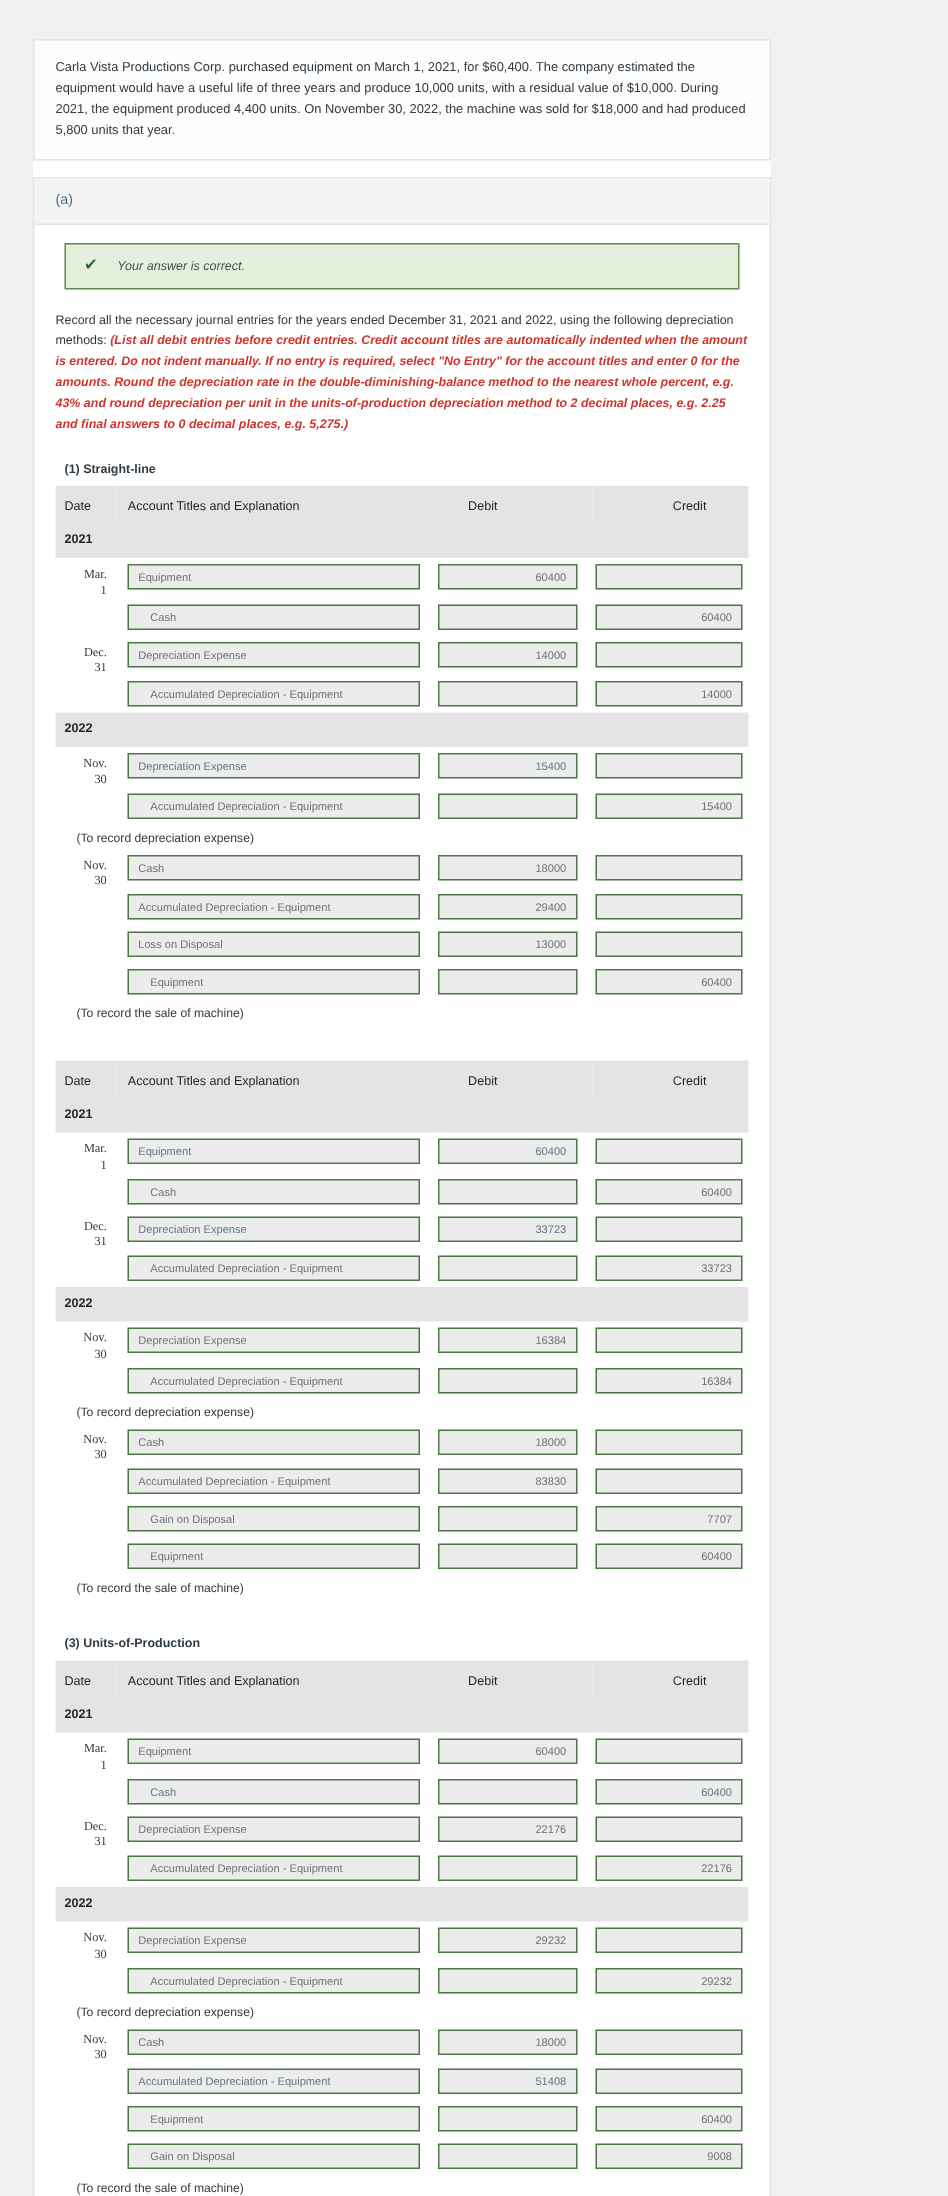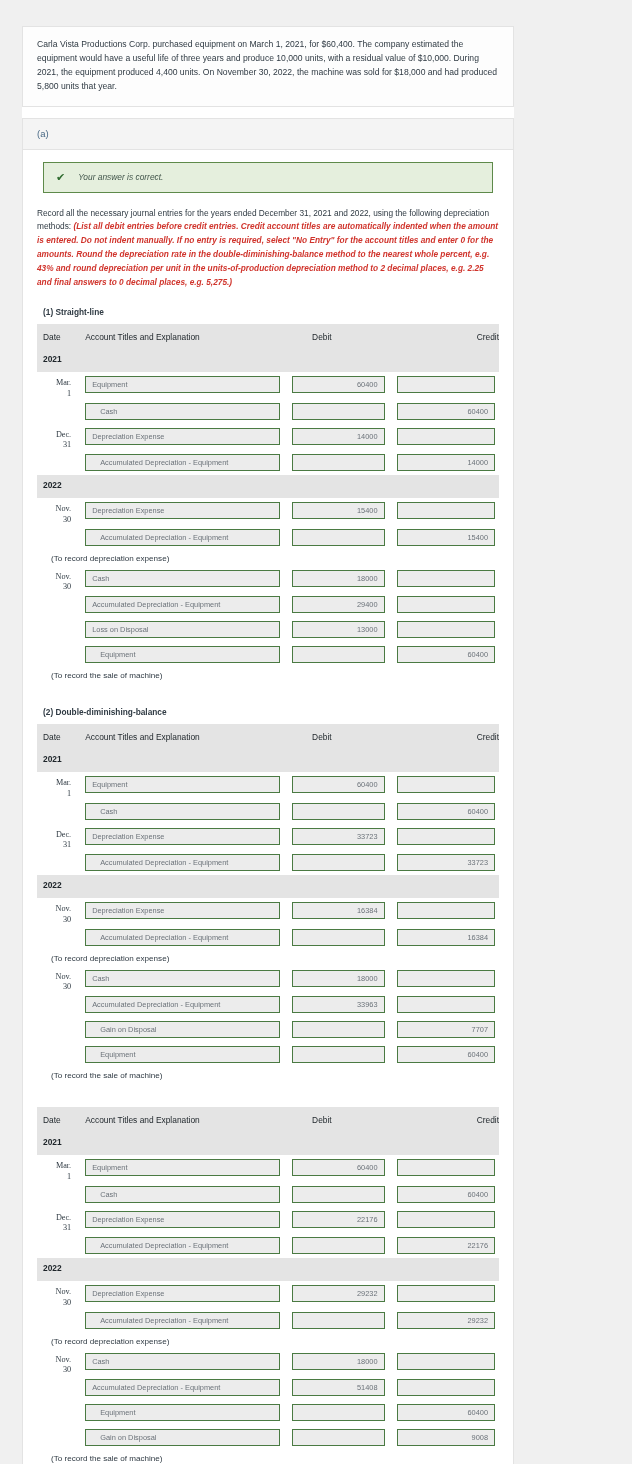--- a/index.html
+++ b/index.html
@@ -92,21 +92,21 @@
   .hdr-row td {
     background: #e4e4e4;
     font-size: 8.4px;
     font-weight: normal;
     color: #1d2429;
     padding: 8px 0 7px 0;
   }
   .hdr-date  { text-align: left; padding-left: 6px !important; }
   .hdr-acct  { text-align: left; padding-left: 8px !important; }
   .hdr-debit { text-align: left; padding-left: 22px !important; }
-  .hdr-credit{ text-align: right; padding-left: 26px !important; margin-top: 22px; }
+  .hdr-credit{ text-align: center; padding-left: 26px !important; margin-top: 22px; }
 
   .year-row td {
     background: #e4e4e4;
     font-size: 8.4px;
     font-weight: bold;
     color: #1d2429;
     padding: 5px 0 8px 6px;
   }
 
   .entry-row td { padding: 0; vertical-align: top; }
@@ -301,172 +301,20 @@
                   <tr class="entry-row">
                     <td class="date-cell"></td>
                     <td>
                       <div class="fld fld-acct">Loss on Disposal</div>
                     </td>
                     <td>
                       <div class="fld fld-num">13000</div>
                     </td>
                     <td>
                       <div class="fld fld-num credit-col"></div>
-                    </td>
-                  </tr>
-                  <tr class="entry-row">
-                    <td class="date-cell"></td>
-                    <td>
-                      <div class="fld fld-acct indent">Equipment</div>
-                    </td>
-                    <td>
-                      <div class="fld fld-num"></div>
-                    </td>
-                    <td>
-                      <div class="fld fld-num credit-col">60400</div>
-                    </td>
-                  </tr>
-                  <tr class="memo-row">
-                    <td colspan="4">(To record the sale of machine)</td>
-                  </tr>
-                </tbody>
-              </table>
-              <div class="method-tail"></div>
-            </div>
-            <div class="method">
-              <div class="method-title">(2) Double-diminishing-balance</div>
-              <table class="jtable">
-                <colgroup>
-                  <col class="c-date">
-                  <col class="c-acct">
-                  <col class="c-debit">
-                  <col class="c-credit">
-                </colgroup>
-                <tbody>
-                  <tr class="hdr-row">
-                    <td class="hdr-date">Date</td>
-                    <td class="hdr-acct">Account Titles and Explanation</td>
-                    <td class="hdr-debit">Debit</td>
-                    <td class="hdr-credit">Credit</td>
-                  </tr>
-                  <tr class="year-row">
-                    <td colspan="4">2021</td>
-                  </tr>
-                  <tr class="entry-row">
-                    <td class="date-cell"><span>Mar.</span><br><span>1</span></td>
-                    <td>
-                      <div class="fld fld-acct">Equipment</div>
-                    </td>
-                    <td>
-                      <div class="fld fld-num">60400</div>
-                    </td>
-                    <td>
-                      <div class="fld fld-num credit-col"></div>
-                    </td>
-                  </tr>
-                  <tr class="entry-row">
-                    <td class="date-cell"></td>
-                    <td>
-                      <div class="fld fld-acct indent">Cash</div>
-                    </td>
-                    <td>
-                      <div class="fld fld-num"></div>
-                    </td>
-                    <td>
-                      <div class="fld fld-num credit-col">60400</div>
-                    </td>
-                  </tr>
-                  <tr class="entry-row">
-                    <td class="date-cell"><span>Dec.</span><br><span>31</span></td>
-                    <td>
-                      <div class="fld fld-acct">Depreciation Expense</div>
-                    </td>
-                    <td>
-                      <div class="fld fld-num">33723</div>
-                    </td>
-                    <td>
-                      <div class="fld fld-num credit-col"></div>
-                    </td>
-                  </tr>
-                  <tr class="entry-row">
-                    <td class="date-cell"></td>
-                    <td>
-                      <div class="fld fld-acct indent">Accumulated Depreciation - Equipment</div>
-                    </td>
-                    <td>
-                      <div class="fld fld-num"></div>
-                    </td>
-                    <td>
-                      <div class="fld fld-num credit-col">33723</div>
-                    </td>
-                  </tr>
-                  <tr class="year-row">
-                    <td colspan="4">2022</td>
-                  </tr>
-                  <tr class="entry-row">
-                    <td class="date-cell"><span>Nov.</span><br><span>30</span></td>
-                    <td>
-                      <div class="fld fld-acct">Depreciation Expense</div>
-                    </td>
-                    <td>
-                      <div class="fld fld-num">16384</div>
-                    </td>
-                    <td>
-                      <div class="fld fld-num credit-col"></div>
-                    </td>
-                  </tr>
-                  <tr class="entry-row">
-                    <td class="date-cell"></td>
-                    <td>
-                      <div class="fld fld-acct indent">Accumulated Depreciation - Equipment</div>
-                    </td>
-                    <td>
-                      <div class="fld fld-num"></div>
-                    </td>
-                    <td>
-                      <div class="fld fld-num credit-col">16384</div>
-                    </td>
-                  </tr>
-                  <tr class="memo-row">
-                    <td colspan="4">(To record depreciation expense)</td>
-                  </tr>
-                  <tr class="entry-row">
-                    <td class="date-cell"><span>Nov.</span><br><span>30</span></td>
-                    <td>
-                      <div class="fld fld-acct">Cash</div>
-                    </td>
-                    <td>
-                      <div class="fld fld-num">18000</div>
-                    </td>
-                    <td>
-                      <div class="fld fld-num credit-col"></div>
-                    </td>
-                  </tr>
-                  <tr class="entry-row">
-                    <td class="date-cell"></td>
-                    <td>
-                      <div class="fld fld-acct">Accumulated Depreciation - Equipment</div>
-                    </td>
-                    <td>
-                      <div class="fld fld-num">33963</div>
-                    </td>
-                    <td>
-                      <div class="fld fld-num credit-col"></div>
-                    </td>
-                  </tr>
-                  <tr class="entry-row">
-                    <td class="date-cell"></td>
-                    <td>
-                      <div class="fld fld-acct indent">Gain on Disposal</div>
-                    </td>
-                    <td>
-                      <div class="fld fld-num"></div>
-                    </td>
-                    <td>
-                      <div class="fld fld-num credit-col">7707</div>
                     </td>
                   </tr>
                   <tr class="entry-row">
                     <td class="date-cell"></td>
                     <td>
                       <div class="fld fld-acct indent">Equipment</div>
                     </td>
                     <td>
                       <div class="fld fld-num"></div>
                     </td>
@@ -522,20 +370,172 @@
                     <td>
                       <div class="fld fld-num credit-col">60400</div>
                     </td>
                   </tr>
                   <tr class="entry-row">
                     <td class="date-cell"><span>Dec.</span><br><span>31</span></td>
                     <td>
                       <div class="fld fld-acct">Depreciation Expense</div>
                     </td>
                     <td>
+                      <div class="fld fld-num">33723</div>
+                    </td>
+                    <td>
+                      <div class="fld fld-num credit-col"></div>
+                    </td>
+                  </tr>
+                  <tr class="entry-row">
+                    <td class="date-cell"></td>
+                    <td>
+                      <div class="fld fld-acct indent">Accumulated Depreciation - Equipment</div>
+                    </td>
+                    <td>
+                      <div class="fld fld-num"></div>
+                    </td>
+                    <td>
+                      <div class="fld fld-num credit-col">33723</div>
+                    </td>
+                  </tr>
+                  <tr class="year-row">
+                    <td colspan="4">2022</td>
+                  </tr>
+                  <tr class="entry-row">
+                    <td class="date-cell"><span>Nov.</span><br><span>30</span></td>
+                    <td>
+                      <div class="fld fld-acct">Depreciation Expense</div>
+                    </td>
+                    <td>
+                      <div class="fld fld-num">16384</div>
+                    </td>
+                    <td>
+                      <div class="fld fld-num credit-col"></div>
+                    </td>
+                  </tr>
+                  <tr class="entry-row">
+                    <td class="date-cell"></td>
+                    <td>
+                      <div class="fld fld-acct indent">Accumulated Depreciation - Equipment</div>
+                    </td>
+                    <td>
+                      <div class="fld fld-num"></div>
+                    </td>
+                    <td>
+                      <div class="fld fld-num credit-col">16384</div>
+                    </td>
+                  </tr>
+                  <tr class="memo-row">
+                    <td colspan="4">(To record depreciation expense)</td>
+                  </tr>
+                  <tr class="entry-row">
+                    <td class="date-cell"><span>Nov.</span><br><span>30</span></td>
+                    <td>
+                      <div class="fld fld-acct">Cash</div>
+                    </td>
+                    <td>
+                      <div class="fld fld-num">18000</div>
+                    </td>
+                    <td>
+                      <div class="fld fld-num credit-col"></div>
+                    </td>
+                  </tr>
+                  <tr class="entry-row">
+                    <td class="date-cell"></td>
+                    <td>
+                      <div class="fld fld-acct">Accumulated Depreciation - Equipment</div>
+                    </td>
+                    <td>
+                      <div class="fld fld-num">83830</div>
+                    </td>
+                    <td>
+                      <div class="fld fld-num credit-col"></div>
+                    </td>
+                  </tr>
+                  <tr class="entry-row">
+                    <td class="date-cell"></td>
+                    <td>
+                      <div class="fld fld-acct indent">Gain on Disposal</div>
+                    </td>
+                    <td>
+                      <div class="fld fld-num"></div>
+                    </td>
+                    <td>
+                      <div class="fld fld-num credit-col">7707</div>
+                    </td>
+                  </tr>
+                  <tr class="entry-row">
+                    <td class="date-cell"></td>
+                    <td>
+                      <div class="fld fld-acct indent">Equipment</div>
+                    </td>
+                    <td>
+                      <div class="fld fld-num"></div>
+                    </td>
+                    <td>
+                      <div class="fld fld-num credit-col">60400</div>
+                    </td>
+                  </tr>
+                  <tr class="memo-row">
+                    <td colspan="4">(To record the sale of machine)</td>
+                  </tr>
+                </tbody>
+              </table>
+              <div class="method-tail"></div>
+            </div>
+            <div class="method">
+              <div class="method-title">(3) Units-of-Production</div>
+              <table class="jtable">
+                <colgroup>
+                  <col class="c-date">
+                  <col class="c-acct">
+                  <col class="c-debit">
+                  <col class="c-credit">
+                </colgroup>
+                <tbody>
+                  <tr class="hdr-row">
+                    <td class="hdr-date">Date</td>
+                    <td class="hdr-acct">Account Titles and Explanation</td>
+                    <td class="hdr-debit">Debit</td>
+                    <td class="hdr-credit">Credit</td>
+                  </tr>
+                  <tr class="year-row">
+                    <td colspan="4">2021</td>
+                  </tr>
+                  <tr class="entry-row">
+                    <td class="date-cell"><span>Mar.</span><br><span>1</span></td>
+                    <td>
+                      <div class="fld fld-acct">Equipment</div>
+                    </td>
+                    <td>
+                      <div class="fld fld-num">60400</div>
+                    </td>
+                    <td>
+                      <div class="fld fld-num credit-col"></div>
+                    </td>
+                  </tr>
+                  <tr class="entry-row">
+                    <td class="date-cell"></td>
+                    <td>
+                      <div class="fld fld-acct indent">Cash</div>
+                    </td>
+                    <td>
+                      <div class="fld fld-num"></div>
+                    </td>
+                    <td>
+                      <div class="fld fld-num credit-col">60400</div>
+                    </td>
+                  </tr>
+                  <tr class="entry-row">
+                    <td class="date-cell"><span>Dec.</span><br><span>31</span></td>
+                    <td>
+                      <div class="fld fld-acct">Depreciation Expense</div>
+                    </td>
+                    <td>
                       <div class="fld fld-num">22176</div>
                     </td>
                     <td>
                       <div class="fld fld-num credit-col"></div>
                     </td>
                   </tr>
                   <tr class="entry-row">
                     <td class="date-cell"></td>
                     <td>
                       <div class="fld fld-acct indent">Accumulated Depreciation - Equipment</div>

